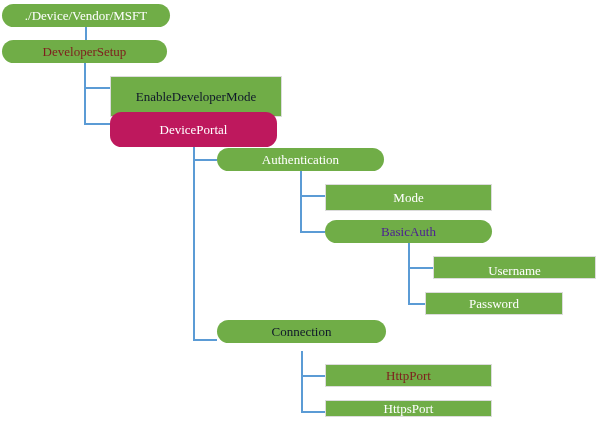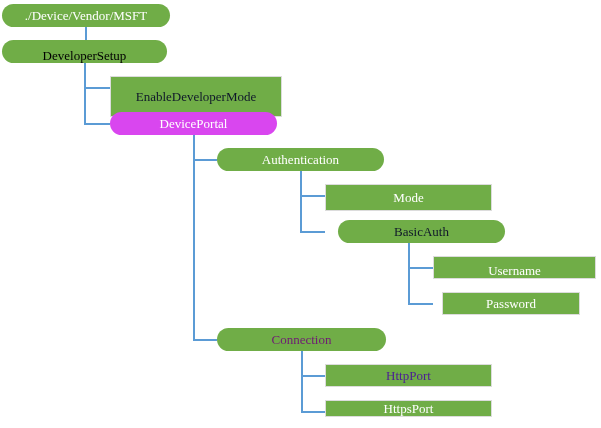--- a/index.html
+++ b/index.html
@@ -58,46 +58,46 @@
     <div class="seg" style="left: 300px; top: 171px; width: 2px; height: 62px; background: rgb(91, 155, 213);"></div>
     <div class="seg" style="left: 409px; top: 267px; width: 24px; height: 2px; background: rgb(91, 155, 213);"></div>
     <div class="seg" style="left: 409px; top: 303px; width: 24px; height: 2px; background: rgb(91, 155, 213);"></div>
     <div class="seg" style="left: 408px; top: 243px; width: 2px; height: 62px; background: rgb(91, 155, 213);"></div>
     <div class="seg" style="left: 302px; top: 375px; width: 23px; height: 2px; background: rgb(91, 155, 213);"></div>
     <div class="seg" style="left: 302px; top: 411px; width: 23px; height: 2px; background: rgb(91, 155, 213);"></div>
     <div class="seg" style="left: 301px; top: 351px; width: 2px; height: 62px; background: rgb(91, 155, 213);"></div>
     <div class="node pill" style="left: 2px; top: 4px; width: 168px; height: 23px; background: rgb(112, 173, 71); color: rgb(255, 255, 255);">
       <span class="node-label">./Device/Vendor/MSFT</span>
     </div>
-    <div class="node pill" style="left: 2px; top: 40px; width: 165px; height: 23px; background: rgb(112, 173, 71); color: #000000; align-items: flex-end;">
+    <div class="node pill" style="left: 2px; top: 40px; width: 165px; height: 23px; background: rgb(112, 173, 71); color: #7f1d1d;">
       <span class="node-label">DeveloperSetup</span>
     </div>
     <div class="node rect" style="left: 110px; top: 76px; width: 172px; height: 41px; background: rgb(112, 173, 71); color: #0f172a; border-color: rgb(220, 220, 220);">
       <span class="node-label">EnableDeveloperMode</span>
     </div>
-    <div class="node pill" style="left: 110px; top: 112px; width: 167px; height: 23px; background: #d946ef; color: rgb(255, 255, 255);">
+    <div class="node pill" style="left: 110px; top: 112px; width: 167px; height: 35px; background: #be185d; color: rgb(255, 255, 255);">
       <span class="node-label">DevicePortal</span>
     </div>
     <div class="node pill" style="left: 217px; top: 148px; width: 167px; height: 23px; background: rgb(112, 173, 71); color: rgb(255, 255, 255); text-align: center;">
       <span class="node-label">Authentication</span>
     </div>
     <div class="node rect" style="left: 325px; top: 184px; width: 167px; height: 27px; background: rgb(112, 173, 71); color: rgb(255, 255, 255); border-color: rgb(220, 220, 220);">
       <span class="node-label">Mode</span>
     </div>
-    <div class="node pill" style="left: 338px; top: 220px; width: 167px; height: 23px; background: rgb(112, 173, 71); color: #0f172a;">
+    <div class="node pill" style="left: 325px; top: 220px; width: 167px; height: 23px; background: rgb(112, 173, 71); color: #4c1d95;">
       <span class="node-label">BasicAuth</span>
     </div>
     <div class="node rect" style="left: 433px; top: 256px; width: 163px; height: 23px; background: rgb(112, 173, 71); color: rgb(255, 255, 255); border-color: rgb(220, 220, 220); align-items: flex-end;">
       <span class="node-label">Username</span>
     </div>
-    <div class="node rect" style="left: 442px; top: 292px; width: 138px; height: 23px; background: rgb(112, 173, 71); color: rgb(255, 255, 255); border-color: rgb(220, 220, 220);">
+    <div class="node rect" style="left: 425px; top: 292px; width: 138px; height: 23px; background: rgb(112, 173, 71); color: rgb(255, 255, 255); border-color: rgb(220, 220, 220);">
       <span class="node-label">Password</span>
     </div>
-    <div class="node pill" style="left: 217px; top: 328px; width: 169px; height: 23px; background: rgb(112, 173, 71); color: #701a75;">
+    <div class="node pill" style="left: 217px; top: 320px; width: 169px; height: 23px; background: rgb(112, 173, 71); color: #0f172a;">
       <span class="node-label">Connection</span>
     </div>
-    <div class="node rect" style="left: 325px; top: 364px; width: 167px; height: 23px; background: rgb(112, 173, 71); color: #4c1d95; border-color: rgb(220, 220, 220);">
+    <div class="node rect" style="left: 325px; top: 364px; width: 167px; height: 23px; background: rgb(112, 173, 71); color: #7f1d1d; border-color: rgb(220, 220, 220);">
       <span class="node-label">HttpPort</span>
     </div>
     <div class="node rect" style="left: 325px; top: 400px; width: 167px; height: 17px; background: rgb(112, 173, 71); color: rgb(255, 255, 255); border-color: rgb(220, 220, 220);">
       <span class="node-label">HttpsPort</span>
     </div>
   </div>
 
 </body></html>

